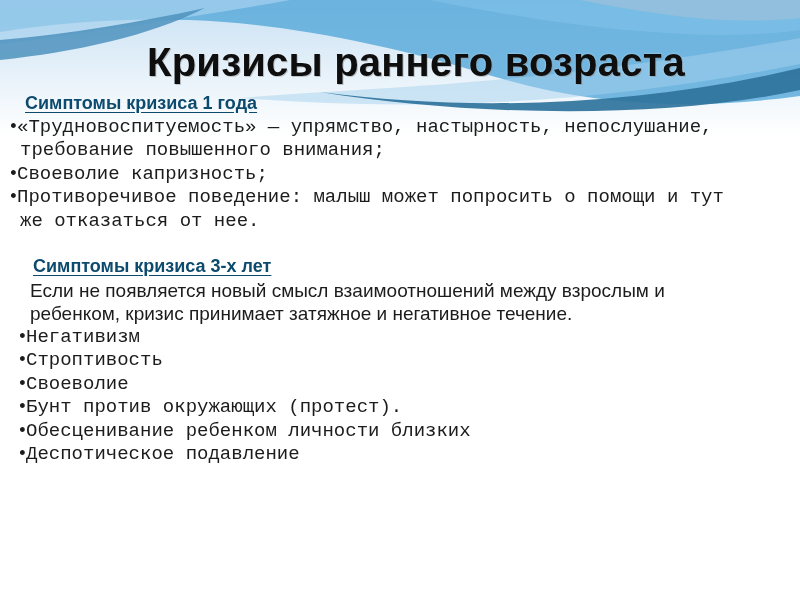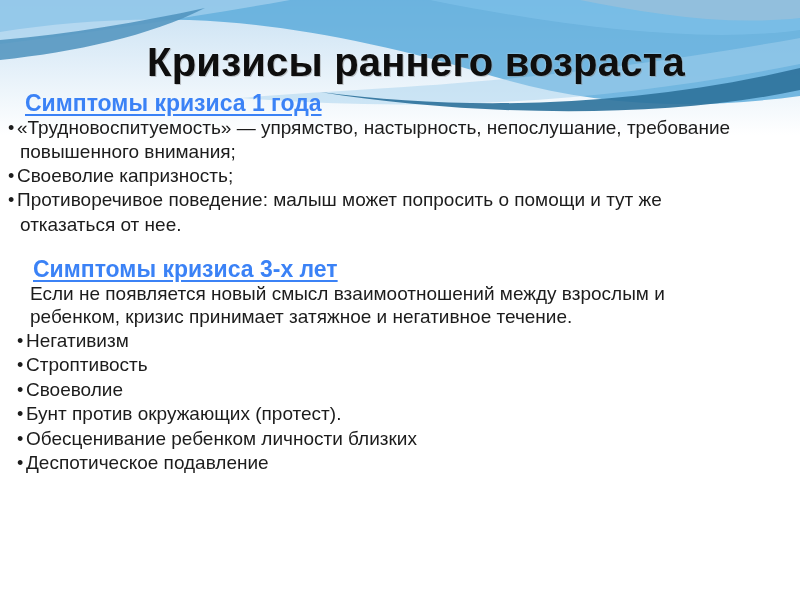--- a/index.html
+++ b/index.html
@@ -19,25 +19,25 @@
     margin:16px; text-align:center;
     font-size:40px; font-weight:700; color:#0e0e0e;
     letter-spacing:0.2px;
     text-shadow:1px 1px 0 rgba(110,110,110,0.35), 0 0 2px rgba(255,255,255,0.55);
   }
   .content {
     position:absolute; top:92px; left:8px; width:780px;
     font-size:19px; line-height:23.5px; color:#1c1c1c;
   }
   h2 {
-    font-size:23px; line-height:23.5px; font-weight:700;
+    font-size:18px; line-height:23.5px; font-weight:700;
     text-decoration:underline; text-underline-offset:3px;
-    margin:0 0 0 17px; color:#3b82f6;
+    margin:0 0 0 17px; color:#0c4a6e;
   }
-  ul { list-style:none; margin:0; padding:0; width:752px; }
+  ul { list-style:none; margin:0; padding:0; width:752px;font-family:Liberation Mono, monospace; }
   .sec1 ul { width:730px; }
   li { padding-left:12px; text-indent:-12px; }
   li::before {
     content:attr(data-bullet);
     display:inline-block; width:9px; text-indent:0;
     font-size:18px;
   }
   .sec2 { margin-left:9px; margin-top:22px; }
   .sec2 h2 { margin-left:16px; }
   .sec2 .intro { margin:0 0 0 13px; max-width:648px; }

